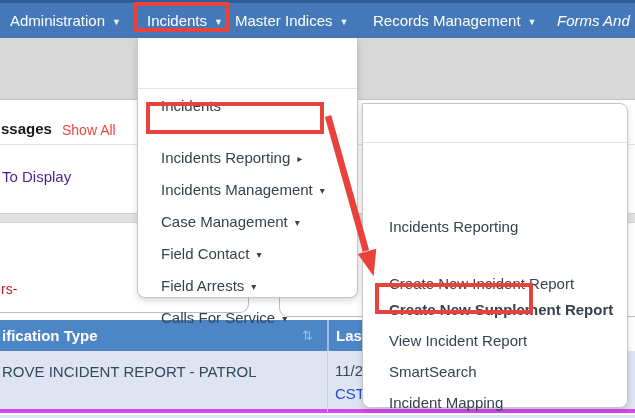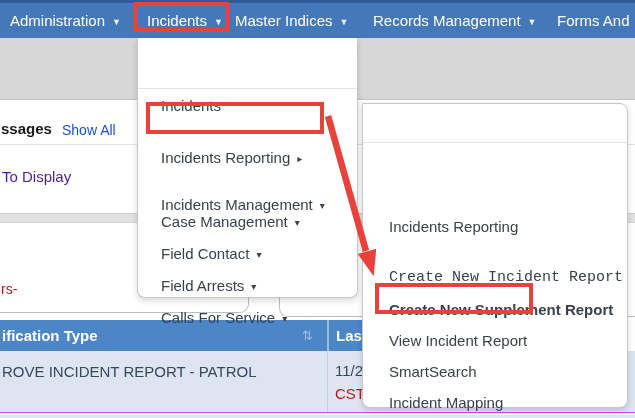--- a/index.html
+++ b/index.html
@@ -11,42 +11,42 @@
   .navbar{left:0;top:0;width:635px;height:38px;background:#4478b8;
           border-top:3px solid #2d5c99;box-sizing:border-box;z-index:2;}
   .nav-item{position:absolute;top:0;height:35px;display:flex;align-items:center;gap:7px;
             color:#fff;font-size:15px;cursor:pointer;white-space:nowrap;}
   .nav-caret{font-size:9px;margin-top:2px;color:#f0f4fa;}
 
   
   .gray-band{left:0;top:38px;width:635px;height:62px;background:#d7d7d7;
              border-bottom:1px solid #c2c2c2;box-sizing:border-box;z-index:1;}
   .msg-title{left:1px;top:120px;font-size:15px;font-weight:bold;color:#17191c;z-index:1;}
-  .show-all{left:62px;top:122px;font-size:14px;color:#1d4ed8;z-index:1;cursor:pointer;}
+  .show-all{left:62px;top:122px;font-size:14px;color:#ef4444;z-index:1;cursor:pointer;}
   .hdr-divider{left:0;top:144px;width:635px;height:1px;background:#e3e3e3;z-index:1;}
   .empty-msg{left:2px;top:168px;font-size:15px;color:#4c1d95;z-index:1;}
   .strip{left:0;top:213px;width:635px;height:10px;background:#e1e1e1;
          border-top:1px solid #cfcfcf;border-bottom:1px solid #d6d6d6;box-sizing:border-box;z-index:1;}
   .panel-outline{border:1px solid #bdbdbd;border-top:none;background:transparent;z-index:1;}
   .panel-a{left:-12px;top:217px;width:259px;height:95px;border-radius:0 0 9px 9px;}
   .panel-b{left:279px;top:217px;width:384px;height:99px;border-radius:0 0 9px 9px;}
   .filter-frag{left:1px;top:281px;font-size:14px;color:#b91c1c;z-index:1;}
 
   
   .tbl-header{left:0;top:320px;width:516px;height:31px;background:#4c86c7;z-index:1;}
   .th-col1{position:absolute;left:2px;top:0;line-height:31px;color:#fff;font-weight:bold;font-size:15px;}
   .th-sort{position:absolute;left:302px;top:0;line-height:31px;color:#9dbde4;font-size:13px;cursor:pointer;}
   .th-div{position:absolute;left:327px;top:0;width:2px;height:31px;background:rgba(255,255,255,0.45);}
   .th-col2{position:absolute;left:336px;top:0;line-height:31px;color:#fff;font-weight:bold;font-size:15px;}
   .tbl-row{left:0;top:351px;width:635px;height:62px;background:#dee4f1;
-           border-bottom:1px solid #d946ef;box-sizing:border-box;z-index:1;cursor:pointer;}
+           border-bottom:4px solid #d946ef;box-sizing:border-box;z-index:1;cursor:pointer;}
   .td-col1{position:absolute;left:2px;top:12px;font-size:15px;color:#33495f;white-space:nowrap;}
   .td-div{position:absolute;left:327px;top:0;width:1px;height:61px;background:#c6cdde;}
   .td-d1{position:absolute;left:335px;top:11px;font-size:15px;color:#33495f;}
-  .td-d2{position:absolute;left:335px;top:34px;font-size:15px;color:#b91c1c;}
+  .td-d2{position:absolute;left:335px;top:34px;font-size:15px;color:#1d4ed8;}
   .next-row{left:0;top:415px;width:635px;height:3px;background:#dbe5f4;z-index:1;}
 
   
   .menu{background:#fff;border:1px solid #c7c7c7;box-sizing:border-box;
         box-shadow:0 3px 6px rgba(0,0,0,0.15);}
   .menu-1{left:137px;top:38px;width:221px;height:260px;border-top:none;
           border-radius:0 0 8px 8px;z-index:5;}
   .menu-2{left:362px;top:103px;width:266px;height:305px;border-radius:0 8px 8px 8px;z-index:6;}
   .menu-item{position:absolute;left:23px;height:20px;line-height:20px;font-size:15px;
              color:#39424c;cursor:pointer;white-space:nowrap;display:flex;align-items:center;gap:7px;}
@@ -102,35 +102,35 @@
       <span class="nav-caret">▼</span>
     </div>
     <div class="nav-item" style="left:235px;">
       <span>Master Indices</span>
       <span class="nav-caret">▼</span>
     </div>
     <div class="nav-item" style="left:373px;">
       <span>Records Management</span>
       <span class="nav-caret">▼</span>
     </div>
-    <div class="nav-item" style="left:557px;">
+    <div class="nav-item" style="left:557px;font-style:italic;">
       <span>Forms And</span>
     </div>
   </div>
 
   <div class="abs menu menu-1">
     <div class="menu-item" style="top:58px;">
       <span>Incidents</span>
     </div>
     <div class="menu-sep" style="top:50px;"></div>
     <div class="menu-item" style="top:110px;">
       <span>Incidents Reporting</span>
       <span class="mi-caret">▸</span>
     </div>
-    <div class="menu-item" style="top:142px;margin-top:15px;">
+    <div class="menu-item" style="top:142px;">
       <span>Incidents Management</span>
       <span class="mi-caret">▾</span>
     </div>
     <div class="menu-item" style="top:174px;">
       <span>Case Management</span>
       <span class="mi-caret">▾</span>
     </div>
     <div class="menu-item" style="top:206px;">
       <span>Field Contact</span>
       <span class="mi-caret">▾</span>
@@ -143,21 +143,21 @@
       <span>Calls For Service</span>
       <span class="mi-caret">▾</span>
     </div>
   </div>
 
   <div class="abs menu menu-2">
     <div class="menu-item" style="top:113px;">
       <span>Incidents Reporting</span>
     </div>
     <div class="menu-sep" style="top:38px;"></div>
-    <div class="menu-item" style="top:164px;font-family:Liberation Mono, monospace;">
+    <div class="menu-item" style="top:170px;">
       <span>Create New Incident Report</span>
     </div>
     <div class="menu-item" style="top:196px;font-weight:bold;">
       <span>Create New Supplement Report</span>
     </div>
     <div class="menu-item" style="top:258px;">
       <span>SmartSearch</span>
     </div>
     <div class="menu-item" style="top:227px;">
       <span>View Incident Report</span>

